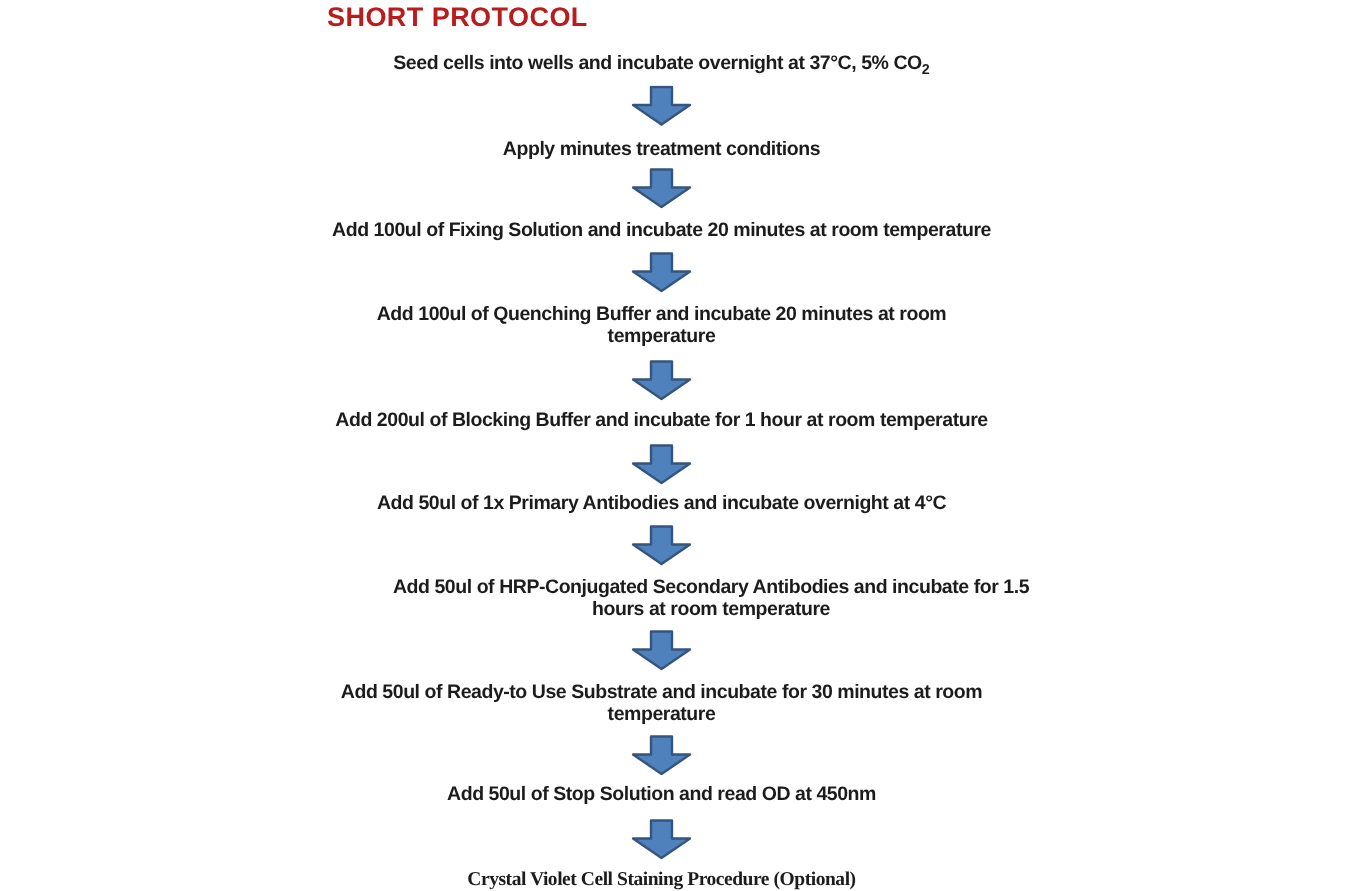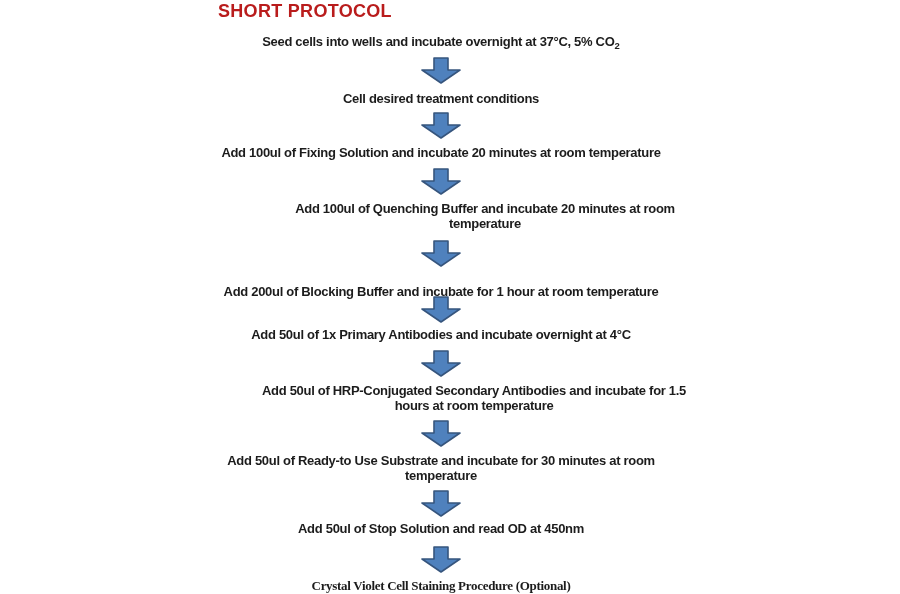--- a/index.html
+++ b/index.html
@@ -69,30 +69,30 @@
 </head>
 <body>
 
 <div class="canvas">
   <h1 class="page-title">SHORT PROTOCOL</h1>
   <div class="flow">
       <div class="step" style="top: 34px;">
         <div class="line"><span>Seed cells into wells and incubate overnight at 37°C, 5% CO</span><sub>2</sub></div>
       </div>
       <div class="step" style="top: 91px;">
-        <div class="line"><span>Cell desired treatment conditions</span></div>
+        <div class="line"><span>Apply minutes treatment conditions</span></div>
       </div>
       <div class="step" style="top: 145px; text-align: center;">
         <div class="line"><span>Add 100ul of Fixing Solution and incubate 20 minutes at room temperature</span></div>
       </div>
-      <div class="step" style="top: 201px; margin-left: 44px;">
+      <div class="step" style="top: 201px;">
         <div class="line"><span>Add 100ul of Quenching Buffer and incubate 20 minutes at room</span></div>
         <div class="line"><span>temperature</span></div>
       </div>
-      <div class="step" style="top: 284px;">
+      <div class="step" style="top: 272px;">
         <div class="line"><span>Add 200ul of Blocking Buffer and incubate for 1 hour at room temperature</span></div>
       </div>
       <div class="step" style="top: 327px;">
         <div class="line"><span>Add 50ul of 1x Primary Antibodies and incubate overnight at 4°C</span></div>
       </div>
       <div class="step" style="top: 383px; margin-left: 33px;">
         <div class="line"><span>Add 50ul of HRP-Conjugated Secondary Antibodies and incubate for 1.5</span></div>
         <div class="line"><span>hours at room temperature</span></div>
       </div>
       <div class="step" style="top: 453px;">

